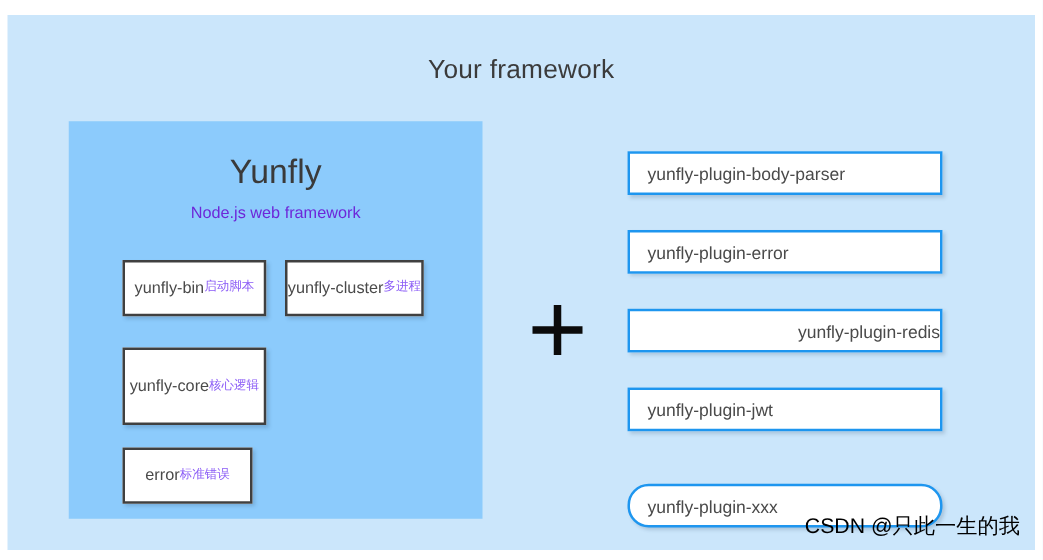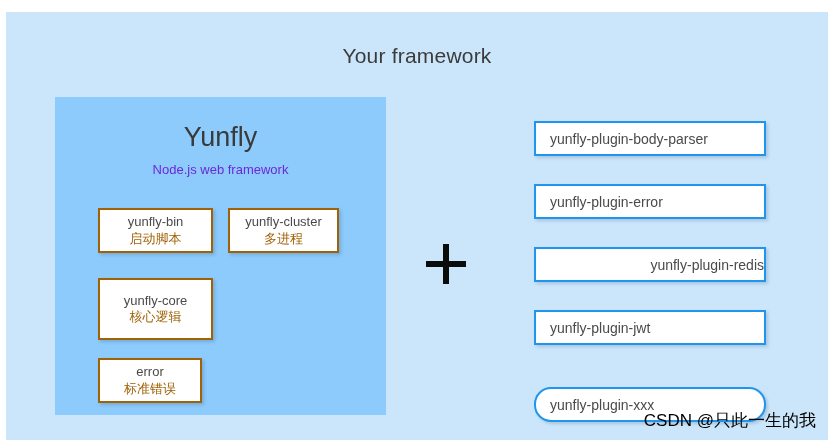--- a/index.html
+++ b/index.html
@@ -71,36 +71,36 @@
     font-size: 13px;
     color: #6d28d9;
     white-space: nowrap;
   }
 
   
   .module-box {
     position: absolute;
     box-sizing: border-box;
     background: #ffffff;
-    border: 2px solid #a16207;
+    border: 2px solid #404040;
     box-shadow: 2px 2px 3px rgba(40, 70, 100, 0.22);
     display: flex;
-    flex-direction: column;
+    flex-direction: row;
     align-items: center;
     justify-content: center;
     line-height: 1.25;
   }
   .module-box .m-en {
     font-size: 13px;
     color: #4a4a4a;
     white-space: nowrap;
   }
   .module-box .m-cn {
-    font-size: 13px;
-    color: #a16207;
+    font-size: 10px;
+    color: #8b5cf6;
     white-space: nowrap;
   }
 
   .mod-0 { left: 43px;  top: 111px; width: 115px; height: 45px; }
   .mod-1 { left: 173px; top: 111px; width: 111px; height: 45px; }
   .mod-2 { left: 43px;  top: 181px; width: 115px; height: 62px; }
   .mod-3 { left: 173px; top: 186px; width: 114px; height: 45px; }
   .mod-4 { left: 43px;  top: 251px; width: 104px; height: 45px; margin-top: 10px; }
 
   
@@ -127,29 +127,28 @@
     top: 6px;
     width: 6px;
     height: 40px;
   }
 
   
   .plugin-box {
     position: absolute;
     left: 496px;
     box-sizing: border-box;
-    width: 232px;
+    width: 252px;
     height: 35px;
     background: #ffffff;
     border: 2px solid #1e96ef;
     box-shadow: 2px 2px 3px rgba(40, 70, 100, 0.2);
     display: flex;
     align-items: center;
     padding-left: 14px;
-    margin-left: 32px;
   }
   .plugin-box .p-label {
     font-size: 14px;
     color: #4a4a4a;
     white-space: nowrap;
   }
   .plg-0 { top: 109px; }
   .plg-1 { top: 172px; }
   .plg-2 { top: 235px; justify-content: flex-end; }
   .plg-3 { top: 298px; }

